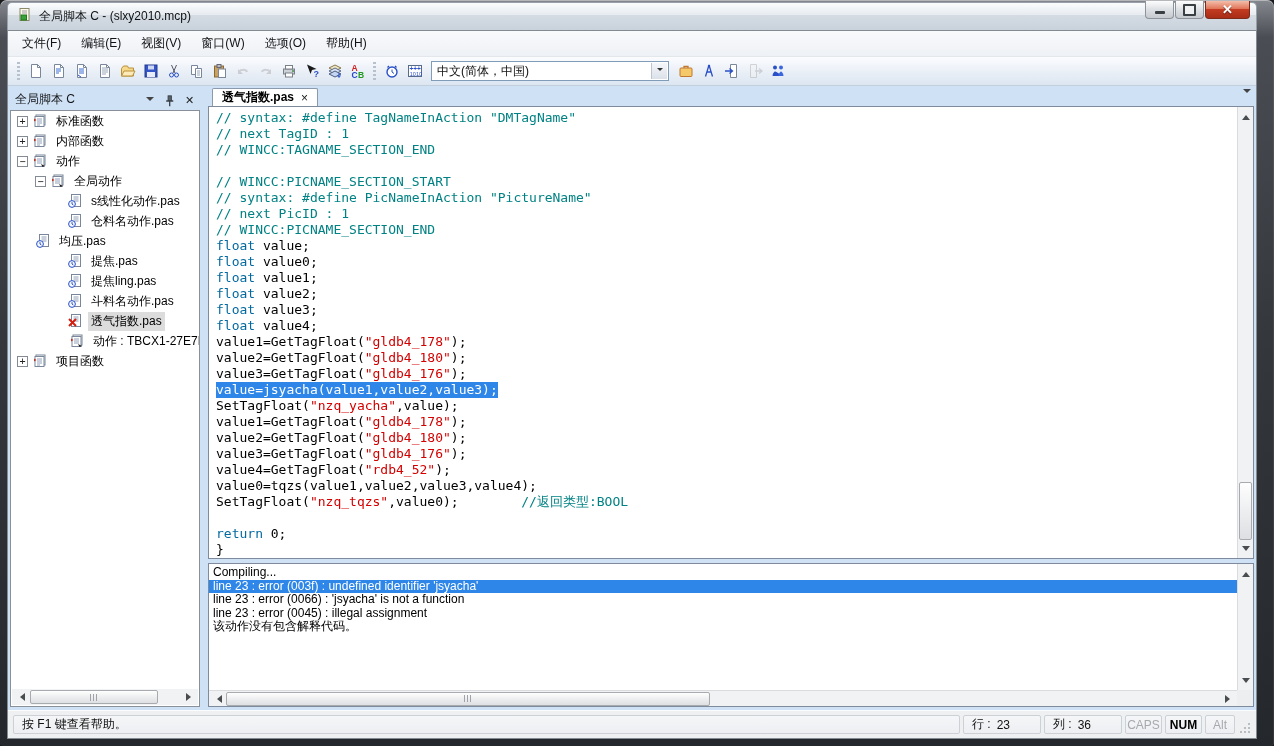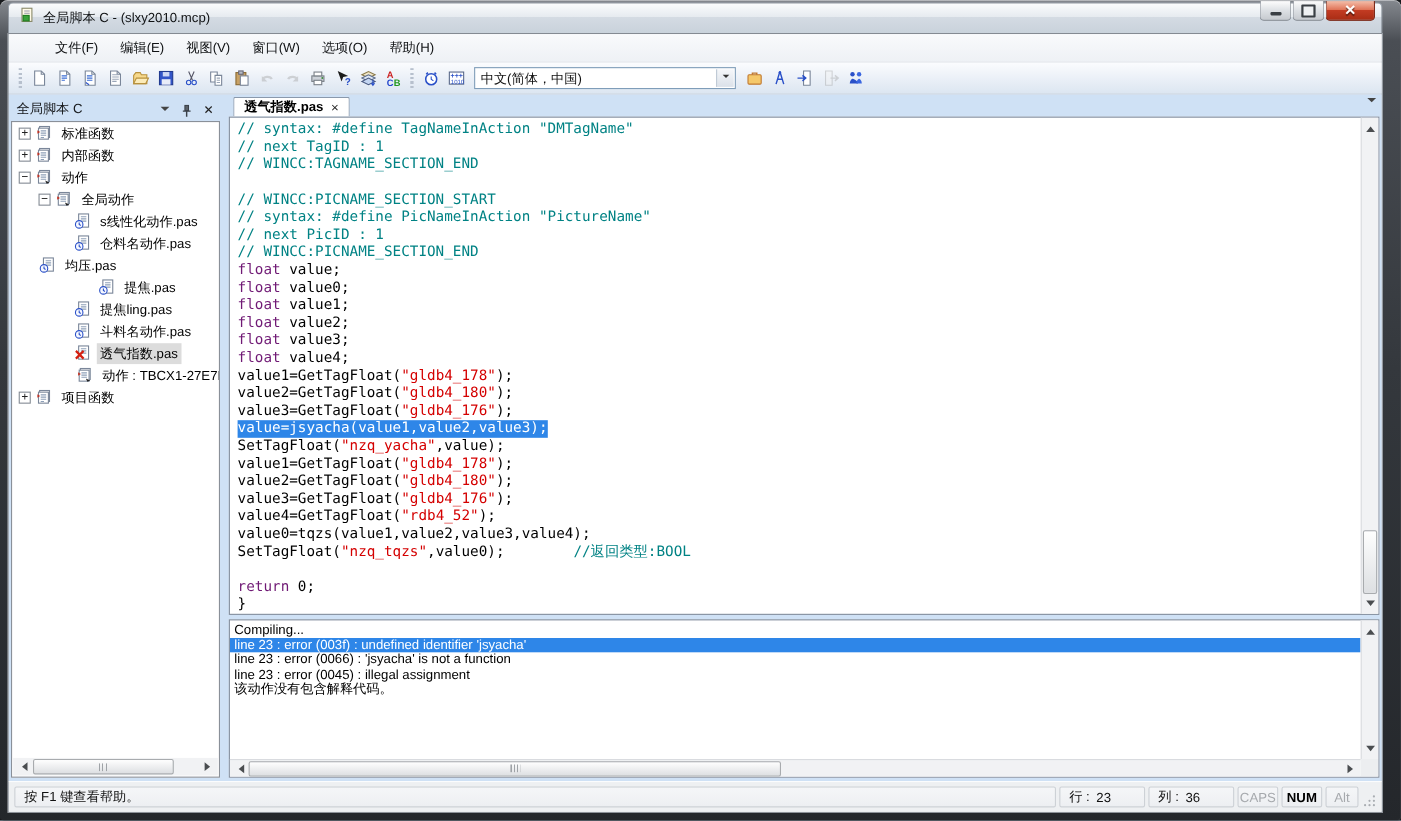--- a/index.html
+++ b/index.html
@@ -15,21 +15,21 @@
   .title-text{font-size:12px;color:#101214}
   .win-btns{position:absolute;top:1px;right:24px;display:flex;gap:1px;z-index:5}
   .win-btn{width:29px;height:18px;border:1px solid #8d939b;border-top:0;border-radius:0 0 4px 4px;
     background:linear-gradient(#fdfdfd,#dde0e4 50%,#c6cacf);display:flex;align-items:center;justify-content:center;box-sizing:border-box;cursor:default}
   .win-btn.close{width:45px;background:linear-gradient(#f4bda9,#e0765a 45%,#c23b22 50%,#a92d15);border-color:#7d2a1a}
   .glyph-min{width:10px;height:3px;background:#3a3f44;margin-top:6px;border-radius:1px}
   .glyph-restore{width:9px;height:8px;border:2px solid #3a3f44;background:#eef0f2;border-radius:1px}
   .glyph-close{color:#fff;font-size:13px;font-weight:bold;text-shadow:0 1px 1px rgba(0,0,0,.5);line-height:16px}
   
   .client{position:absolute;left:7px;right:17px;top:30px;bottom:7px;background:#f0f2f5;border:1px solid #848a92;display:flex;flex-direction:column;box-sizing:border-box}
-  .menubar{height:25px;background:linear-gradient(#f9fafc,#eef1f5);display:flex;align-items:center;padding-left:32px;border-bottom:1px solid #e3e7ec;flex:none}
+  .menubar{height:25px;background:linear-gradient(#f9fafc,#eef1f5);display:flex;align-items:center;padding-left:4px;border-bottom:1px solid #e3e7ec;flex:none}
   .menu-item{font-size:12px;color:#101214;padding:3px 10px;border-radius:2px}
   .toolbar{height:28px;background:linear-gradient(#fbfcfe,#e8eef6 60%,#dce6f1);border-bottom:1px solid #c3cfdd;display:flex;align-items:center;padding-left:5px;flex:none}
   .grip{width:3px;height:18px;margin:0 4px;background:repeating-linear-gradient(180deg,#b7c0cd 0 2px,transparent 2px 4px)}
   .tb{width:23px;height:22px;display:flex;align-items:center;justify-content:center;border-radius:2px;flex:none}
   .tb.disabled{opacity:.4;filter:grayscale(1)}
   .combo{width:238px;height:20px;background:#fff;border:1px solid #7f9db9;display:flex;align-items:flex-end;font-size:12px;color:#111;padding-left:5px;margin:0 5px;position:relative;box-sizing:border-box}
   .combo-btn{position:absolute;right:1px;top:1px;bottom:1px;width:15px;background:linear-gradient(#f5f7fa,#dbe1e9);border-left:1px solid #bac5d2;display:flex;align-items:center;justify-content:center}
   .tri-down{width:0;height:0;border:4px solid transparent;border-top:4px solid #444;margin-top:4px}
   
   .workspace{flex:1;background:#cfe1f5;position:relative}
@@ -58,21 +58,21 @@
   
   .editor-area{position:absolute;left:200px;top:2px;right:2px;bottom:3px}
   .tabbar{height:18px;position:relative}
   .tab{position:absolute;left:4px;top:0;height:18px;background:#fff;border:1px solid #8a99ac;border-bottom:0;border-radius:2px 2px 0 0;display:flex;align-items:center;padding:0 9px;gap:7px;box-sizing:border-box}
   .tab-label{font-size:12px;font-weight:bold;color:#000}
   .tab-close{font-size:12px;color:#222;line-height:10px}
   .tab-dd{position:absolute;right:3px;top:5px}
   .editor-box{position:absolute;left:0;right:0;top:18px;height:453px;background:#fff;border:1px solid #7f8b9c;box-sizing:border-box}
   .code-pane{position:absolute;left:0;top:0;right:16px;bottom:0;overflow:hidden;padding:3px 0 0 7px}
   .code-line{height:16px;line-height:16px;font-family:"DejaVu Sans Mono",monospace;font-size:13px;white-space:pre}
-  .tok-cm{color:#008284}.tok-kw{color:#701a75}.tok-str{color:#d40000}.tok-pl{color:#000}
+  .tok-cm{color:#008284}.tok-kw{color:#0369a1}.tok-str{color:#d40000}.tok-pl{color:#000}
   .line-inner{display:inline-block}
   .line-inner.sel{background:#2e86e8}
   .line-inner.sel span{color:#fff}
   .vscroll{position:absolute;right:0;top:0;bottom:0;width:16px;border-left:1px solid #d9dbdf;box-sizing:border-box;background:#f1f2f4}
   .ed-thumb{position:absolute;left:1px;right:1px;bottom:18px;height:58px}
   
   .output-box{position:absolute;left:0;right:0;top:475px;bottom:0;background:#fff;border:1px solid #7f8b9c;box-sizing:border-box}
   .out-pane{position:absolute;left:0;top:0;right:16px;bottom:16px;padding-top:2px;overflow:hidden}
   .out-line{height:13.6px;line-height:13.6px;font-size:12px;color:#000;padding-left:4px;white-space:nowrap}
   .out-line.selected{background:#2e86e8;color:#fff}
@@ -361,21 +361,21 @@
             </div>
             <div class="tree-row" style="padding-left: 24px;">
               <span class="tree-ic"><svg width="16" height="16" viewBox="0 0 16 16">
                   <rect x="4.5" y="1.5" width="9" height="12" fill="#fff" stroke="#7a8699"></rect>
                   <path d="M6.5 4h5M6.5 6h5M6.5 8h5" stroke="#8ea0b8"></path>
                   <circle cx="5" cy="11" r="3.4" fill="#f4f7ff" stroke="#2a50c8"></circle>
                   <path d="M5 9.2V11l1.4 1" stroke="#2a50c8" fill="none"></path>
                 </svg></span>
               <span class="tree-label">均压.pas</span>
             </div>
-            <div class="tree-row" style="padding-left: 78px;">
+            <div class="tree-row" style="padding-left: 56px;">
               <span class="tree-ic"><svg width="16" height="16" viewBox="0 0 16 16">
                   <rect x="4.5" y="1.5" width="9" height="12" fill="#fff" stroke="#7a8699"></rect>
                   <path d="M6.5 4h5M6.5 6h5M6.5 8h5" stroke="#8ea0b8"></path>
                   <circle cx="5" cy="11" r="3.4" fill="#f4f7ff" stroke="#2a50c8"></circle>
                   <path d="M5 9.2V11l1.4 1" stroke="#2a50c8" fill="none"></path>
                 </svg></span>
               <span class="tree-label">提焦.pas</span>
             </div>
             <div class="tree-row" style="padding-left: 56px;">
               <span class="tree-ic"><svg width="16" height="16" viewBox="0 0 16 16">

